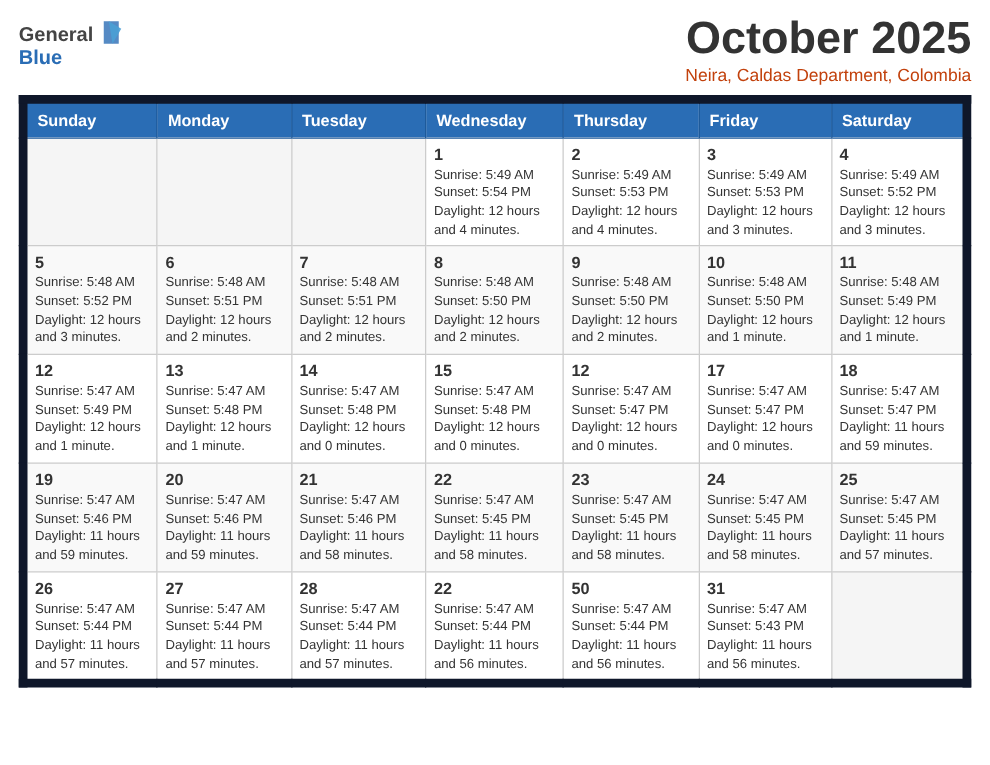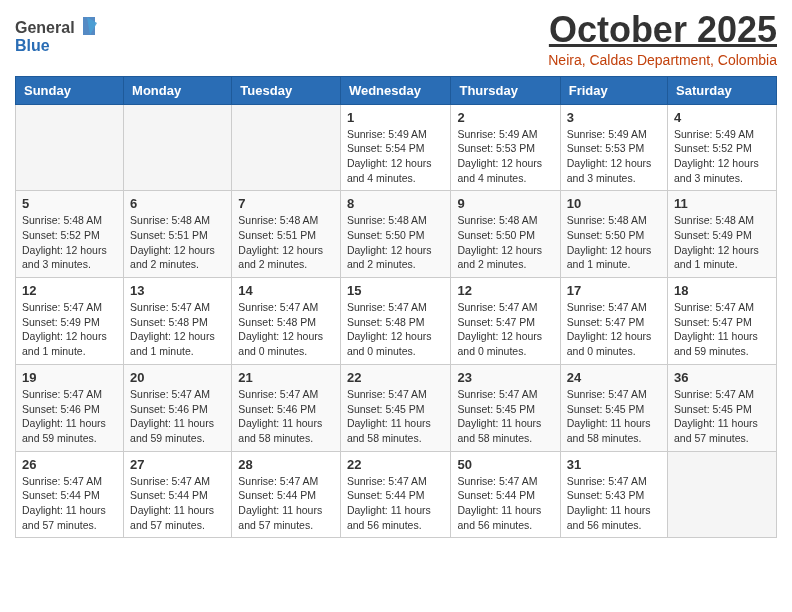--- a/index.html
+++ b/index.html
@@ -25,31 +25,30 @@
       padding-top: 5px;
     }
     .title-area {
       text-align: right;
     }
     .month-title {
       font-size: 36px;
       font-weight: bold;
       color: #333;
       line-height: 1.1;
-      text-decoration: underline;
     }
     .location-subtitle {
       font-size: 14px;
       color: #c2410c;
       margin-top: 2px;
     }
     .calendar-table {
       width: 100%;
       border-collapse: collapse;
-      border: 1px solid #0f172a;
+      border: 7px solid #0f172a;
     }
     .calendar-table th {
       background-color: #2a6db5;
       color: #fff;
       font-size: 13px;
       font-weight: bold;
       padding: 6px 8px;
       text-align: left;
       border: 1px solid #1e5a9a;
     }
@@ -290,21 +289,21 @@
 and 58 minutes.</div>
           </td>
           <td>
             <div class="day-number">24</div>
             <div class="day-info" style="white-space: pre-line;">Sunrise: 5:47 AM
 Sunset: 5:45 PM
 Daylight: 11 hours
 and 58 minutes.</div>
           </td>
           <td>
-            <div class="day-number">36</div>
+            <div class="day-number">25</div>
             <div class="day-info" style="white-space: pre-line;">Sunrise: 5:47 AM
 Sunset: 5:45 PM
 Daylight: 11 hours
 and 57 minutes.</div>
           </td>
         </tr>
         <tr>
           <td>
             <div class="day-number">26</div>
             <div class="day-info" style="white-space: pre-line;">Sunrise: 5:47 AM

